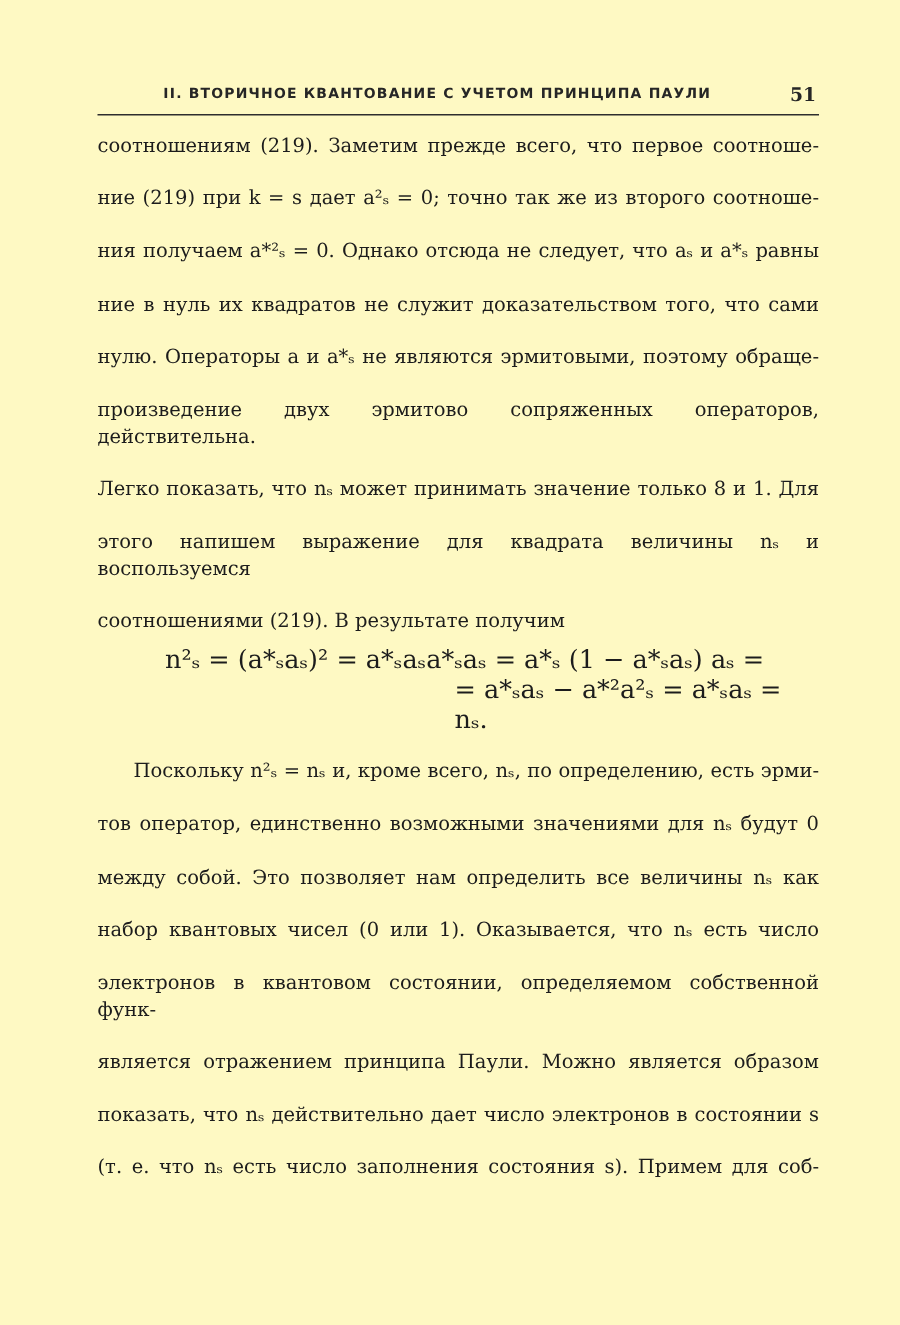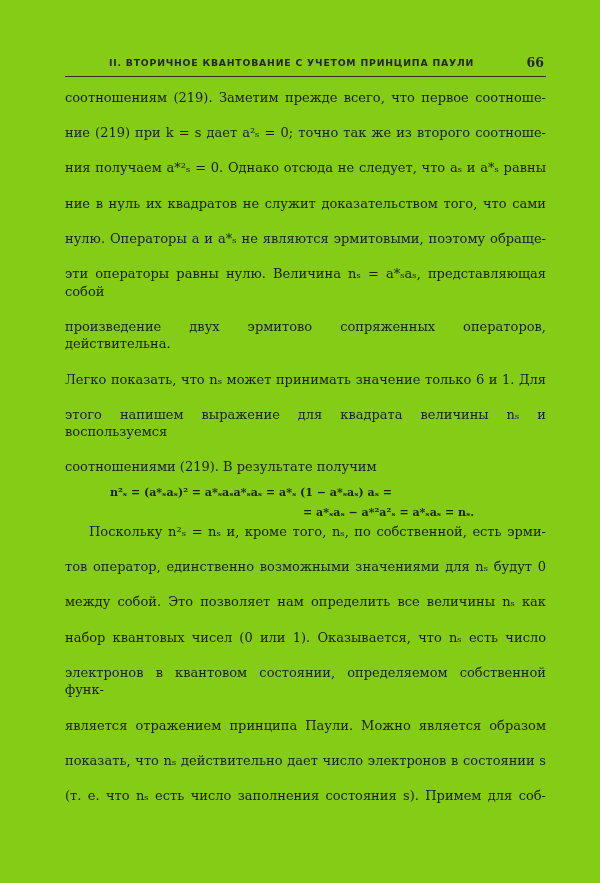--- a/index.html
+++ b/index.html
@@ -6,21 +6,21 @@
   body {
     width: 600px; height: 883px;
     background: #f4f4f2;
     font-family: "DejaVu Serif", serif;
     color: #1c1c1c;
     overflow: hidden;
   }
   .page {
     position: relative;
     width: 600px; height: 883px;
-    background: #84cc16;
+    background: #fef9c3;
   }
   
   .running-head {
     position: absolute;
     top: 57px; left: 65px; width: 481px;
     height: 16px;
   }
   .running-head .title {
     position: absolute; left: 0; right: 28px;
     text-align: center;
@@ -46,59 +46,58 @@
     top: 89px; left: 65px; width: 481px;
     font-size: 13px; line-height: 17.6px;
   }
   .para { margin: 0; }
   .para.indent div.line:first-of-type { text-indent: 24px; }
   .line { text-align: justify; }
   .line::after { content: ""; display: inline-block; width: 100%; height: 0; }
   .line.last-line { text-align: left; }
   .line.last-line::after { content: none; }
   
-  .eq-block { margin: 7px 0 0; font-size: 11px; line-height: 20px; font-weight: bold; }
+  .eq-block { margin: 7px 0 16px; font-size: 17px; line-height: 20px; }
   .eq-block .eq-line-1 { padding-left: 45px; }
   .eq-block .eq-line-2 { padding-left: 238px; }
 </style>
 </head>
 <body>
 
 <div class="page">
 
   <div class="running-head">
     <div class="title">II. ВТОРИЧНОЕ КВАНТОВАНИЕ С УЧЕТОМ ПРИНЦИПА ПАУЛИ</div>
-    <div class="pagenum">66</div>
+    <div class="pagenum">51</div>
   </div>
   <div class="head-rule"></div>
 
   <div class="bodycol">
 
     <div class="para">
 
     <div class="line">соотношениям (219). Заметим прежде всего, что первое соотноше-</div>
         <div class="line">ние (219) при k = s дает a²ₛ = 0; точно так же из второго соотноше-</div>
         <div class="line">ния получаем a*²ₛ = 0. Однако отсюда не следует, что aₛ и a*ₛ равны</div>
         <div class="line">ние в нуль их квадратов не служит доказательством того, что сами</div>
         <div class="line">нулю. Операторы a и a*ₛ не являются эрмитовыми, поэтому обраще-</div>
-        <div class="line">эти операторы равны нулю. Величина nₛ = a*ₛaₛ, представляющая собой</div>
         <div class="line">произведение двух эрмитово сопряженных операторов, действительна.</div>
-        <div class="line">Легко показать, что nₛ может принимать значение только 6 и 1. Для</div>
+        <div class="line">Легко показать, что nₛ может принимать значение только 8 и 1. Для</div>
         <div class="line">этого напишем выражение для квадрата величины nₛ и воспользуемся</div>
         <div class="line last-line">соотношениями (219). В результате получим</div>
       </div>
 
     <div class="eq-block">
       <div class="eq-line-1">n²ₛ = (a*ₛaₛ)² = a*ₛaₛa*ₛaₛ = a*ₛ (1 − a*ₛaₛ) aₛ =</div>
       <div class="eq-line-2">= a*ₛaₛ − a*²a²ₛ = a*ₛaₛ = nₛ.</div>
     </div>
 
     <div class="para indent">
 
-    <div class="line">Поскольку n²ₛ = nₛ и, кроме того, nₛ, по собственной, есть эрми-</div>
+    <div class="line">Поскольку n²ₛ = nₛ и, кроме всего, nₛ, по определению, есть эрми-</div>
         <div class="line">тов оператор, единственно возможными значениями для nₛ будут 0</div>
         <div class="line">между собой. Это позволяет нам определить все величины nₛ как</div>
         <div class="line">набор квантовых чисел (0 или 1). Оказывается, что nₛ есть число</div>
         <div class="line">электронов в квантовом состоянии, определяемом собственной функ-</div>
         <div class="line">является отражением принципа Паули. Можно является образом</div>
         <div class="line">показать, что nₛ действительно дает число электронов в состоянии s</div>
         <div class="line">(т. е. что nₛ есть число заполнения состояния s). Примем для соб-</div>
       </div>
 
   </div>

